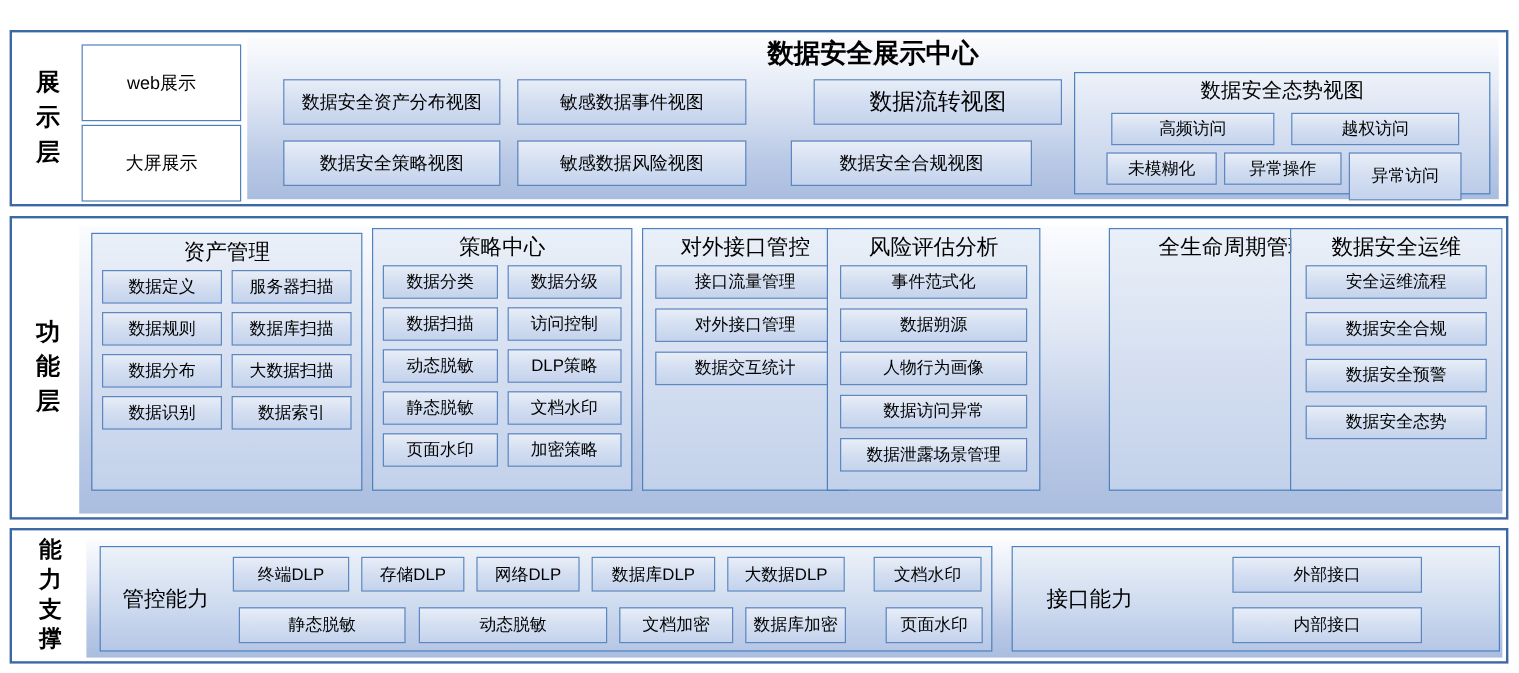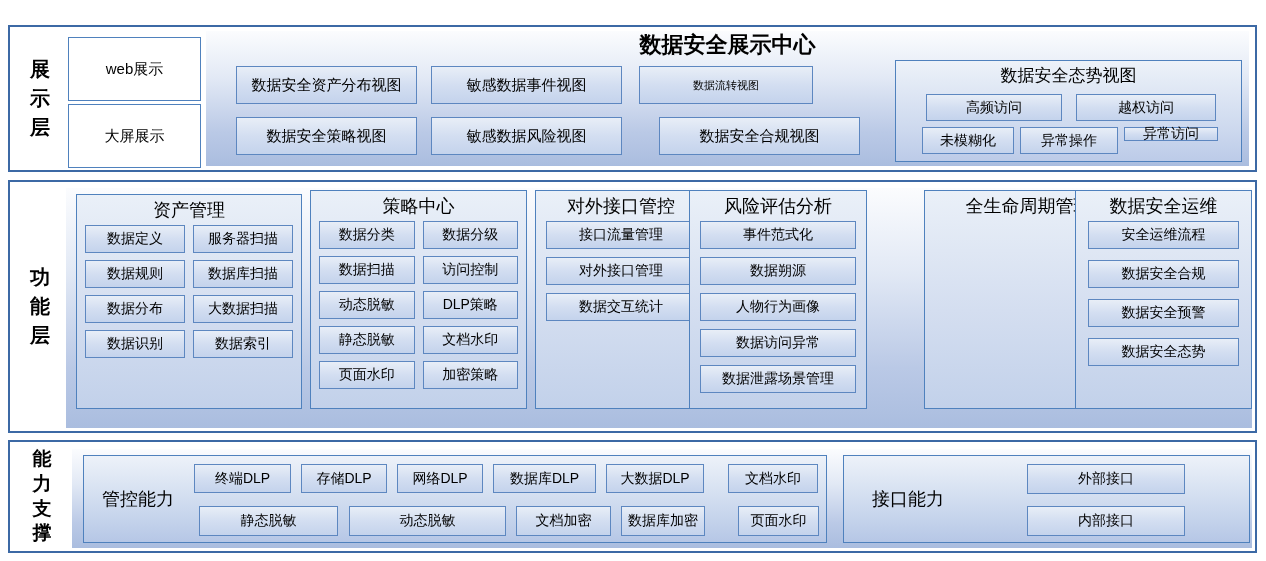--- a/index.html
+++ b/index.html
@@ -61,32 +61,32 @@
     </div>
     <div class="whitebox" style="left:58px;top:77px;width:133px;height:64px;">
       <span>大屏展示</span>
     </div>
 
     <div class="backdrop" style="left:196px;top:4px;width:1043px;height:135px;"></div>
     <div class="big-title" style="left:196px;width:1043px;">数据安全展示中心</div>
 
     <div class="bx absb" style="left:226px;top:39px;width:181px;height:38px;font-size:15px;">数据安全资产分布视图</div>
     <div class="bx absb" style="left:421px;top:39px;width:191px;height:38px;font-size:15px;">敏感数据事件视图</div>
-    <div class="bx absb" style="left:629px;top:39px;width:174px;height:38px;font-size:11px;">数据流转视图</div>
+    <div class="bx absb" style="left:668px;top:39px;width:207px;height:38px;font-size:19px;">数据流转视图</div>
     <div class="bx absb" style="left:226px;top:90px;width:181px;height:38px;font-size:15px;">数据安全策略视图</div>
     <div class="bx absb" style="left:421px;top:90px;width:191px;height:38px;font-size:15px;">敏感数据风险视图</div>
     <div class="bx absb" style="left:649px;top:90px;width:201px;height:38px;font-size:15px;">数据安全合规视图</div>
 
     <div class="panel" style="left:885px;top:33px;width:347px;height:102px;">
       <div class="sub-title">数据安全态势视图</div>
       <div class="bx absb" style="left:30px;top:33px;width:136px;height:27px;">高频访问</div>
       <div class="bx absb" style="left:180px;top:33px;width:140px;height:27px;">越权访问</div>
       <div class="bx absb" style="left:26px;top:66px;width:92px;height:27px;">未模糊化</div>
       <div class="bx absb" style="left:124px;top:66px;width:98px;height:27px;">异常操作</div>
-      <div class="bx absb" style="left:228px;top:66px;width:94px;height:14px;">异常访问</div>
+      <div class="bx absb" style="left:228px;top:66px;width:94px;height:40px;">异常访问</div>
     </div>
   </div>
 
   <div class="section" style="left:8px;top:180px;width:1249px;height:253px;">
     <div class="vlabel">
       <span>功能层</span>
     </div>
     <div class="backdrop" style="left:56px;top:6px;width:1186px;height:240px;"></div>
 
     <div class="module" style="left:66px;top:12px;width:226px;height:215px;">

